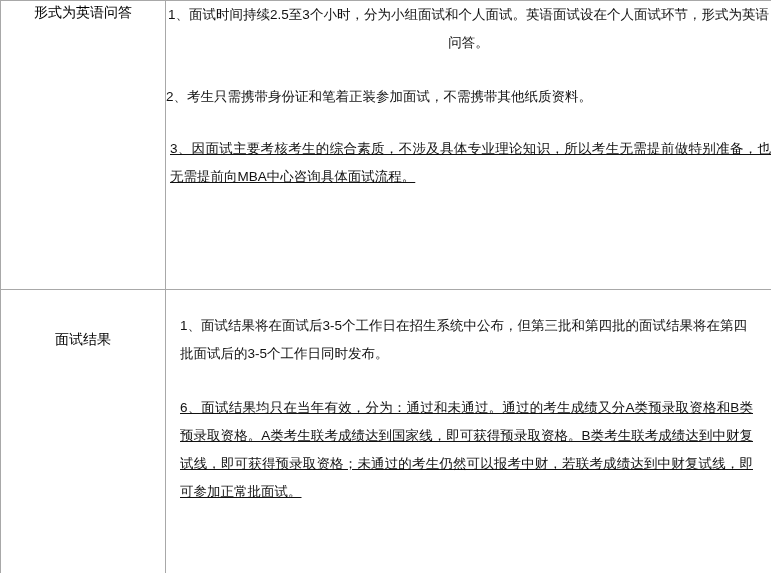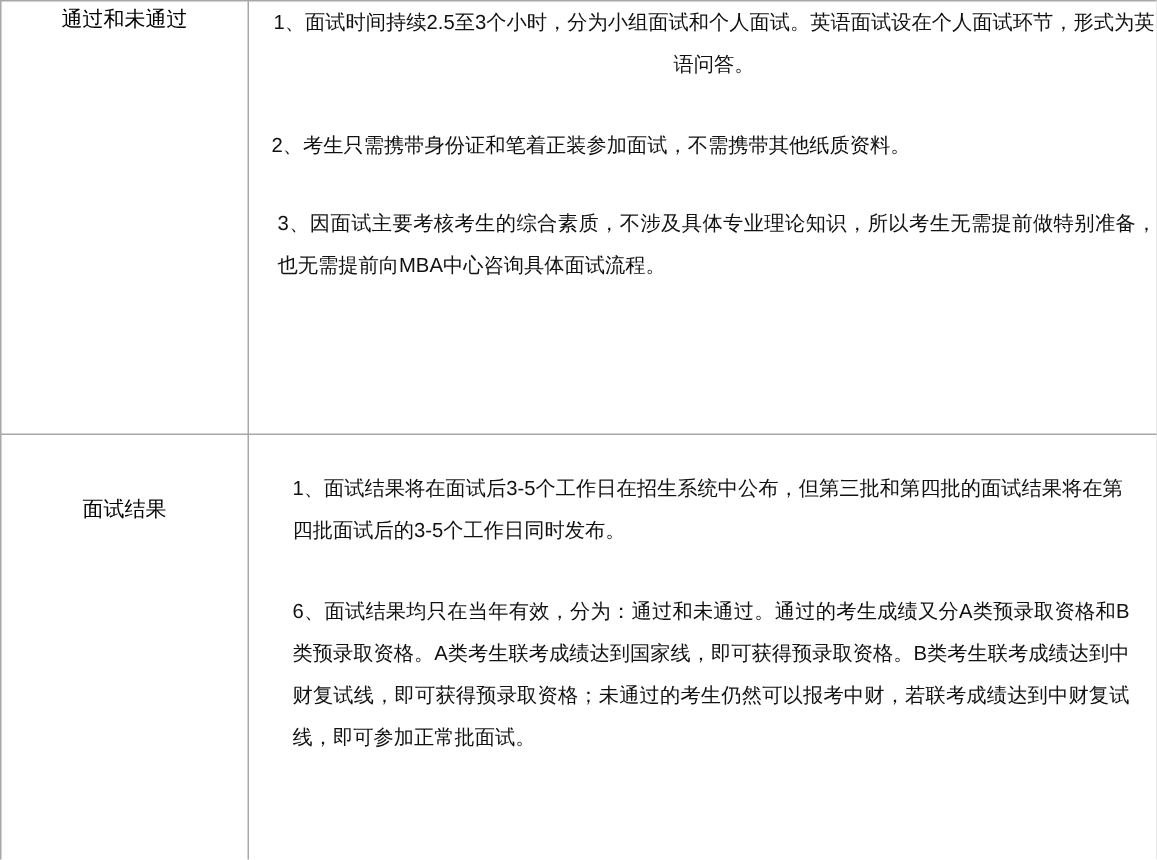--- a/index.html
+++ b/index.html
@@ -44,26 +44,27 @@
   .content-cell {
     padding: 26px 18px 22px 14px;
     font-size: 13.5px;
     line-height: 28px;
     color: #111;
   }
   .content-cell.results {
     padding: 22px 18px 18px 14px;
   }
   .para {
-    margin: 0 0 20px 15px;
+    margin: 0 0 20px 0;
     text-align: justify;
     text-justify: inter-ideograph;
   }
   .para:last-child {
     margin-bottom: 0;
+    text-decoration: underline;
   }
   .cell-row-1 .para:nth-child(1) {
     text-align: center;
     margin-bottom: 26px;
   }
   .cell-row-1 .para:nth-child(2) {
     text-align: left;
     margin-bottom: 24px;
   }
   .cell-row-1 .para:nth-child(3) {
@@ -87,21 +88,21 @@
 </head>
 <body>
 
 <table class="doc-table">
   <colgroup>
     <col class="col-label">
     <col class="col-content">
   </colgroup>
   <tbody>
     <tr>
-      <td class="label-cell row-1-height">通过和未通过</td>
+      <td class="label-cell row-1-height">形式为英语问答</td>
       <td class="content-cell cell-row-1 row-1-height">
         <p class="para">1、面试时间持续2.5至3个小时，分为小组面试和个人面试。英语面试设在个人面试环节，形式为英语问答。</p>
         <p class="para">2、考生只需携带身份证和笔着正装参加面试，不需携带其他纸质资料。</p>
         <p class="para">3、因面试主要考核考生的综合素质，不涉及具体专业理论知识，所以考生无需提前做特别准备，也无需提前向MBA中心咨询具体面试流程。</p>
       </td>
     </tr>
     <tr>
       <td class="label-cell results row-2-height">面试结果</td>
       <td class="content-cell results cell-row-2 row-2-height">
         <p class="para">1、面试结果将在面试后3-5个工作日在招生系统中公布，但第三批和第四批的面试结果将在第四批面试后的3-5个工作日同时发布。</p>

